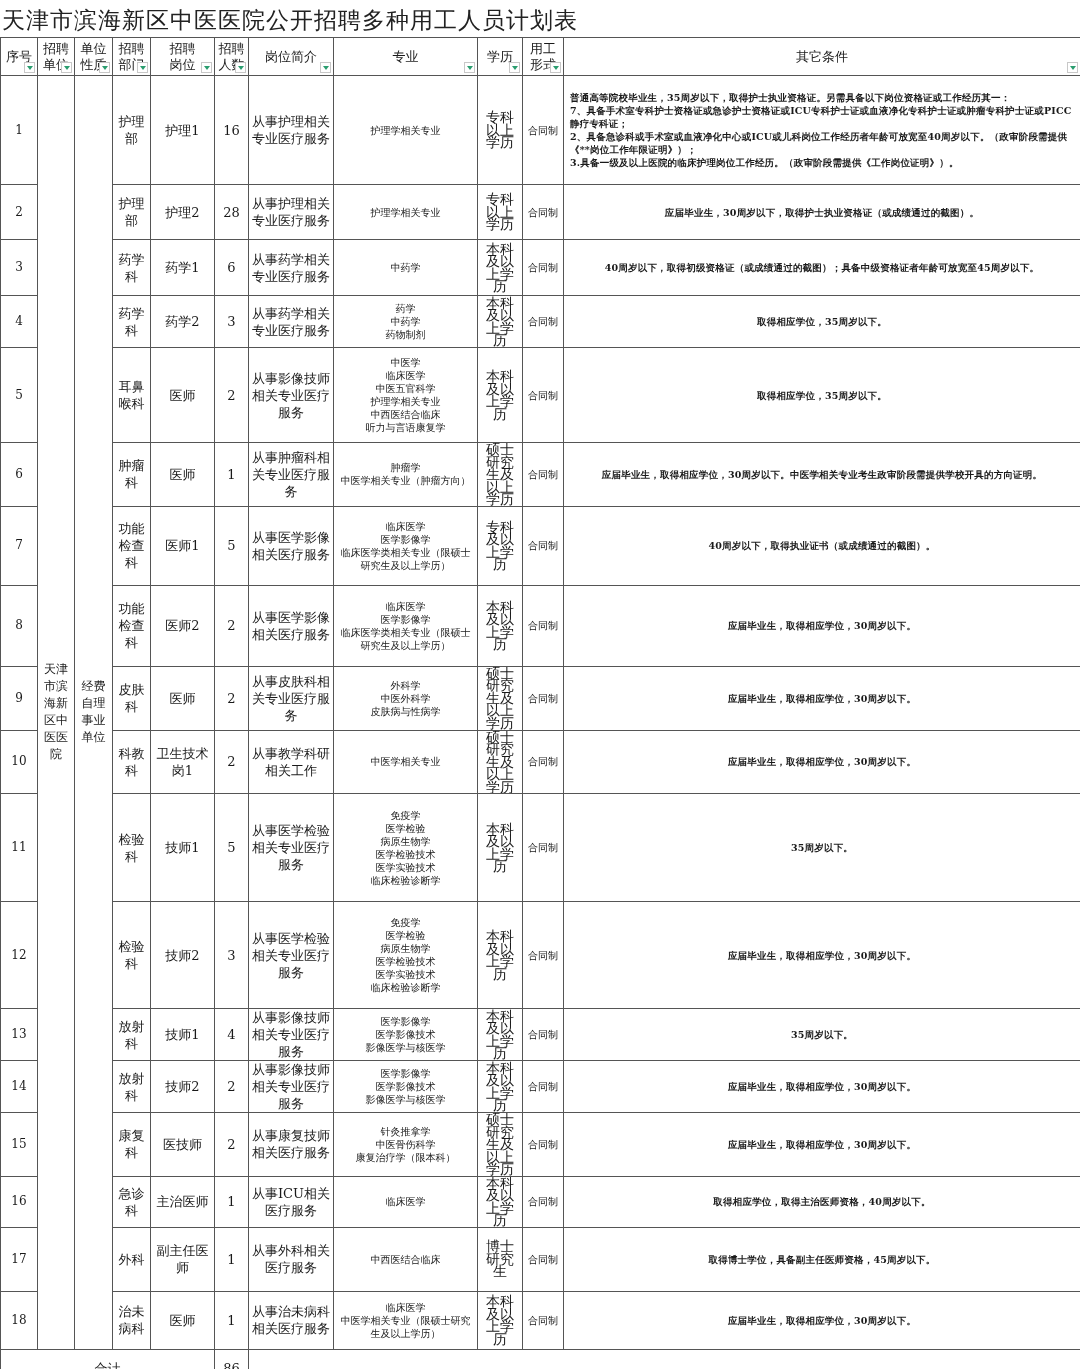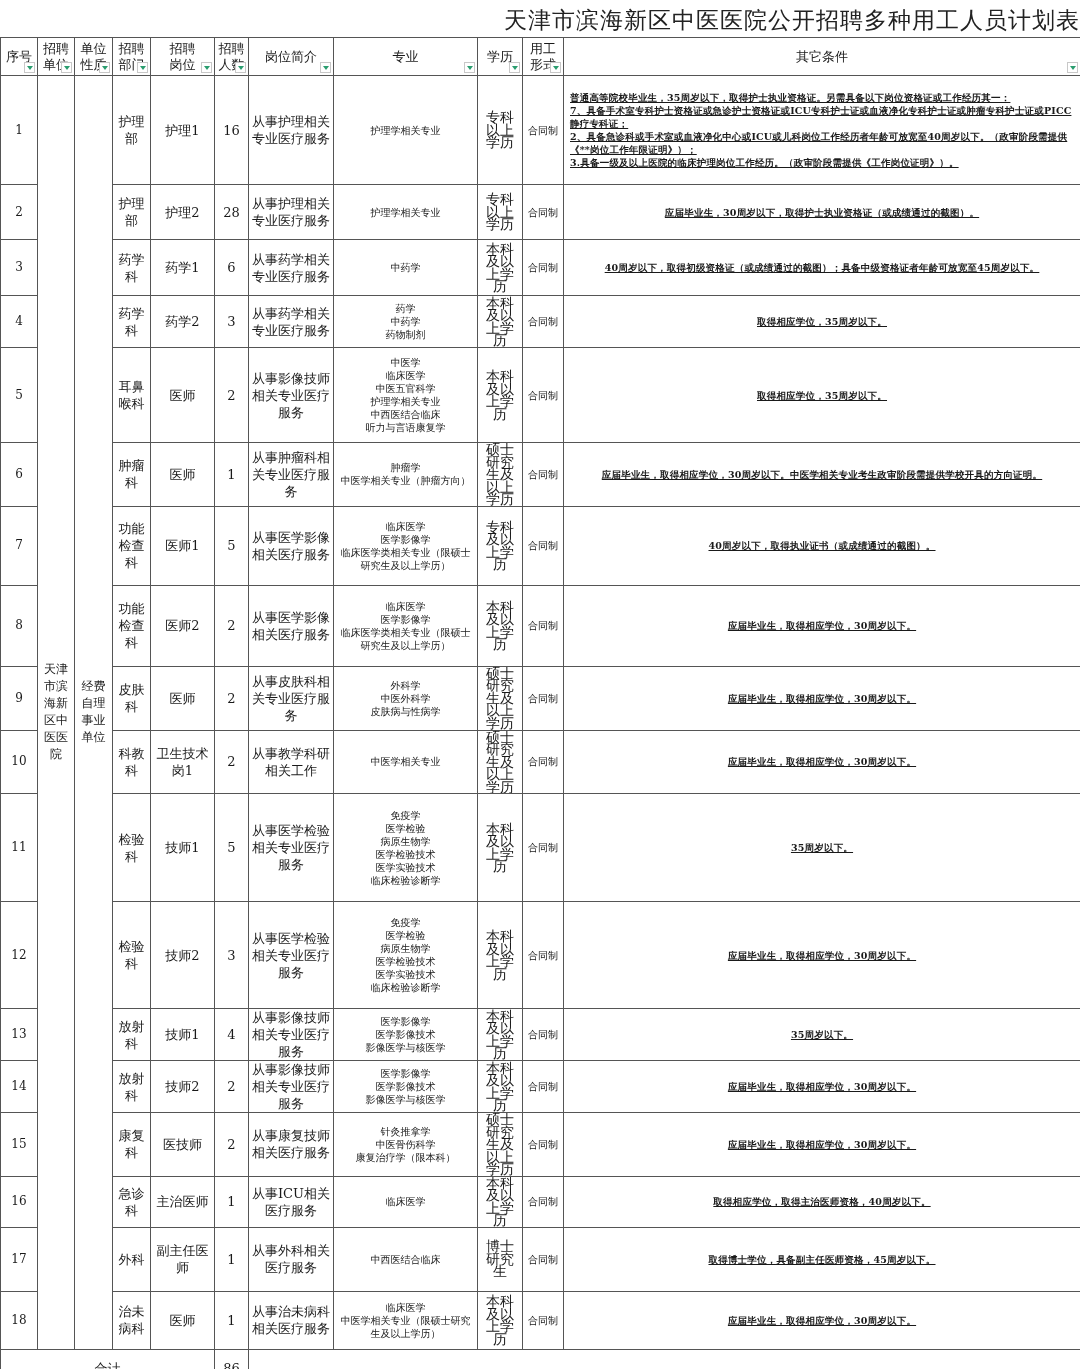--- a/index.html
+++ b/index.html
@@ -1,27 +1,27 @@
 <!DOCTYPE html>
 <html><head>
 <meta charset="utf-8">
 <style>
   html, body { margin: 0; padding: 0; background: #ffffff; }
   body { width: 1080px; height: 1369px; overflow: hidden; font-family: "DejaVu Serif", "Liberation Serif", serif; color: #1a1a1a; }
-  .title { height: 37px; line-height: 40px; text-align: right; font-size: 23px; letter-spacing: 1px; color: #222; padding-left: 2px; }
+  .title { height: 37px; line-height: 40px; text-align: left; font-size: 23px; letter-spacing: 1px; color: #222; padding-left: 2px; }
   table { border-collapse: collapse; table-layout: fixed; width: 1080px; }
   td, th { border: 1px solid #555; padding: 0 2px; text-align: center; vertical-align: middle; font-weight: normal; overflow: hidden; }
   th { font-size: 13px; line-height: 16px; position: relative; }
   th .filter { position: absolute; right: 2px; bottom: 2px; width: 11px; height: 11px; border: 1px solid #c8c8c8; background: #fff; box-sizing: border-box; }
   th .filter::after { content: ""; position: absolute; left: 2px; top: 3px; border-left: 3px solid transparent; border-right: 3px solid transparent; border-top: 4px solid #2a9d6f; }
   td.c-big { font-size: 13px; line-height: 17px; }
   td.c-mid { font-size: 12px; line-height: 15px; }
   td.c-sm { font-size: 10px; line-height: 13px; }
   td.c-xs { font-size: 14px; line-height: 12.5px; }
-  td.cond { font-size: 9.5px; line-height: 13px; font-weight: bold; letter-spacing: 0.2px; text-decoration: underline; }
+  td.cond { font-size: 9.5px; line-height: 13px; font-weight: bold; letter-spacing: 0.2px; }
   td.cond-left { text-align: left; padding: 2px 6px; }
   td.merged-text { font-size: 12px; line-height: 17px; vertical-align: middle; }
   .line { display: block; }
 </style>
 </head>
 <body>
 
 <div class="title">天津市滨海新区中医医院公开招聘多种用工人员计划表</div>
 
 <table>

